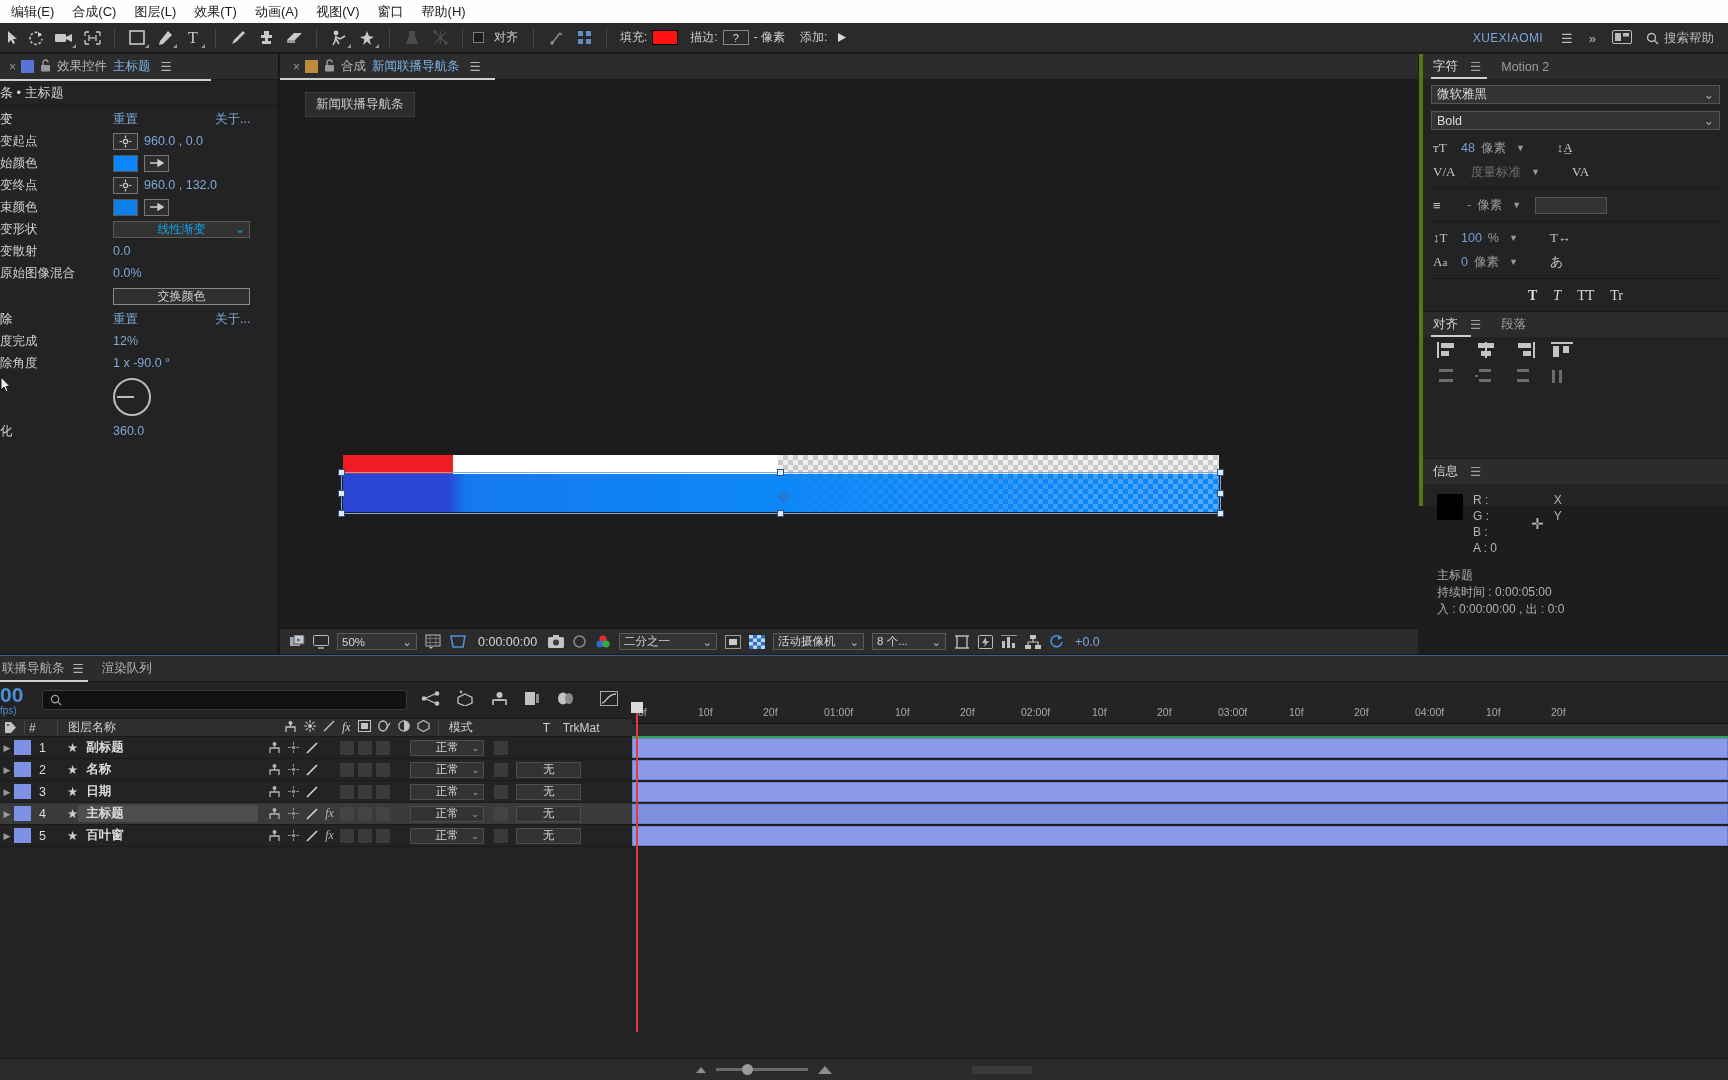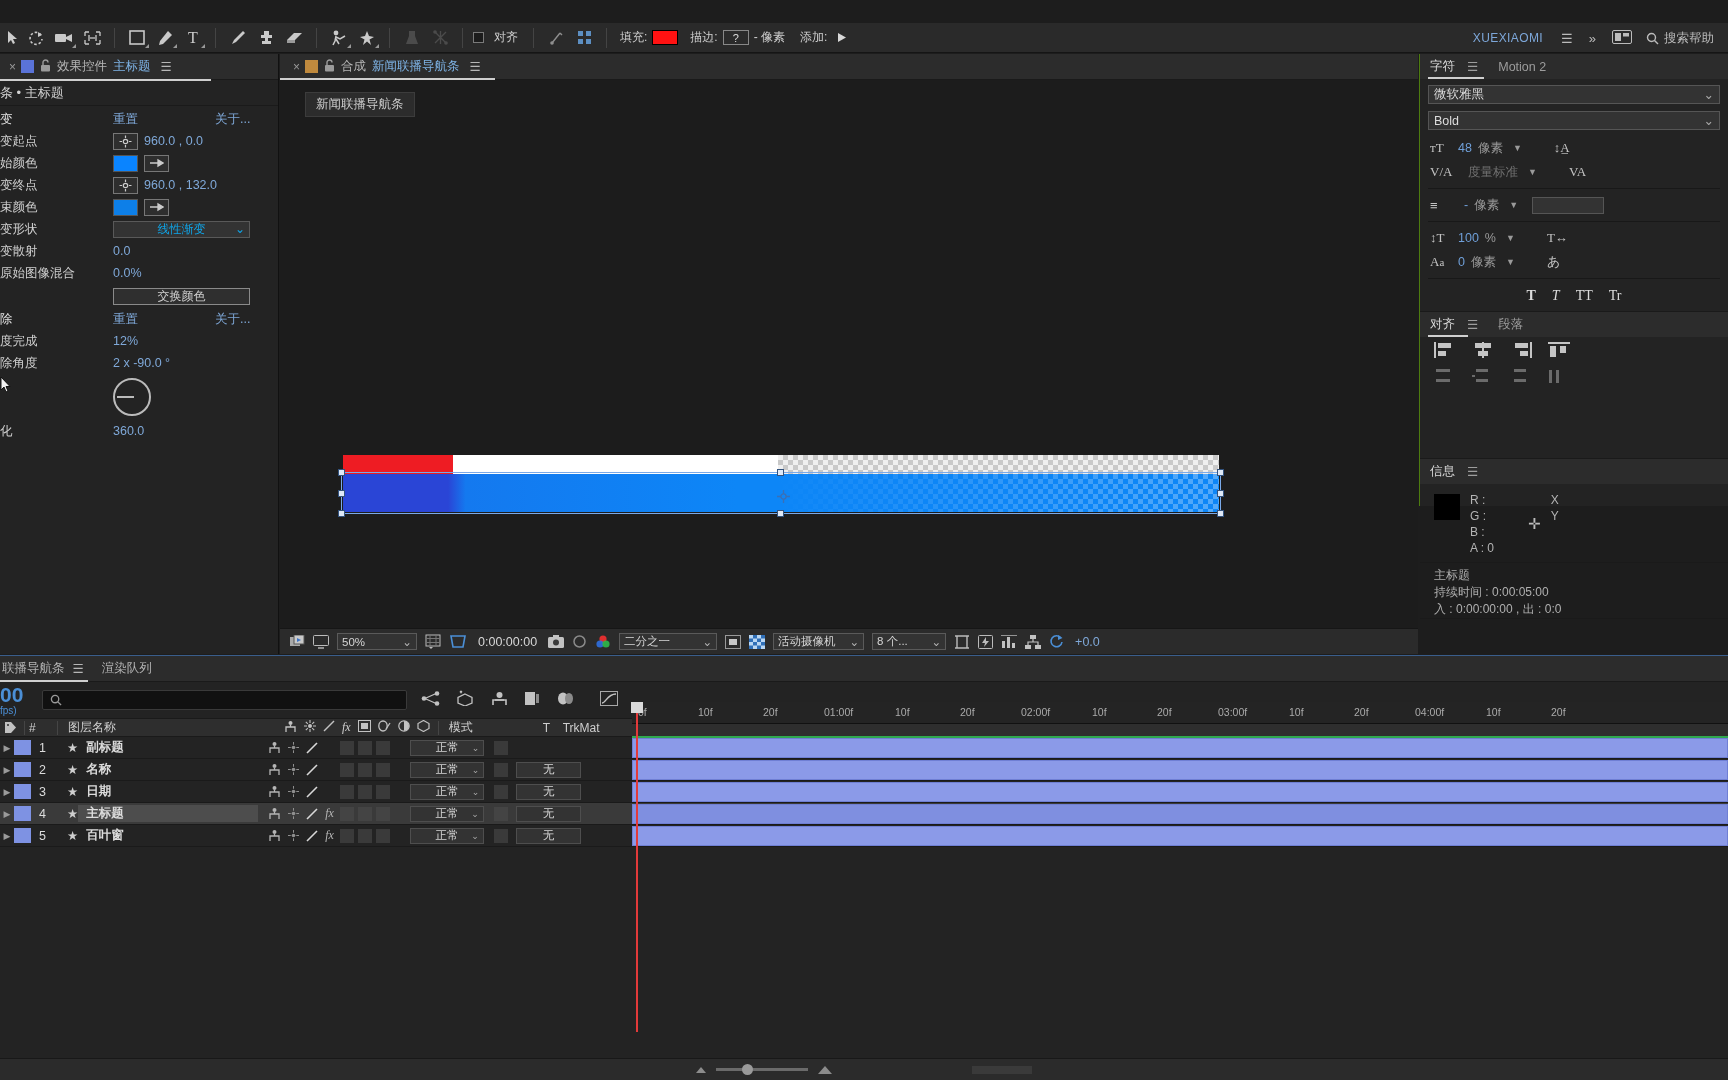--- a/index.html
+++ b/index.html
@@ -106,21 +106,21 @@
   .comp-footer { position:absolute; left:0; top:574px; width:1138px; height:26px;
     background:#2b2b2b; border-top:1px solid #161616; display:flex; align-items:center; padding-left:6px;}
   .cf-item { display:flex; align-items:center; height:26px; padding:0 4px; }
   .cf-sel { height:17px; background:#333; border:1px solid #5a5a5a; color:#d5d5d5; font-size:11.5px;
     display:flex; align-items:center; padding:0 4px; position:relative; }
   .cf-sel .cv { margin-left:6px; color:#bbb; }
   .cf-time { font-size:12.5px; color:#d7d7d7; padding:0 7px; }
 
   
   .rightpanel { position:absolute; left:1419px; top:54px; width:309px; height:452px; background:#232323;
-    border-left:1px solid #4d7c0f; }
+    border-left:4px solid #4d7c0f; }
   .rp-sec { border-bottom:1px solid #1a1a1a; position:relative; }
   .rp-tabbar { height:25px; display:flex; align-items:center; padding-left:10px;
     background:#2c2c2c; position:relative; }
   .rp-tab { font-size:12.5px; color:#9d9d9d; margin-right:12px; }
   .rp-tab.active { color:#dcdcdc; }
   .rp-underline { position:absolute; left:8px; top:23px; width:56px; height:2px; background:#cfcfcf; }
   .fontsel { margin:6px 8px 0 8px; height:19px; background:#333; border:1px solid #555;
     display:flex; align-items:center; padding:0 5px; font-size:12.5px; color:#ddd; position:relative; }
   .fontsel .cv { position:absolute; right:5px; color:#aaa; }
   .chr-row { display:flex; align-items:center; height:24px; padding-left:10px; font-size:12.5px; gap:4px;}
@@ -187,20 +187,30 @@
   .tri { width:0;height:0;border-left:7px solid transparent;border-right:7px solid transparent;
     border-bottom:8px solid #8c8c8c; }
   .tri.sm { border-left-width:5px;border-right-width:5px;border-bottom-width:6px; }
   .col-sep { width:1px; height:14px; background:#454545; margin:0 4px; }
 </style>
 </head>
 <body>
 
 <div class="app">
 
+  <div class="menubar">
+    <div class="mi">编辑(E)</div>
+    <div class="mi">合成(C)</div>
+    <div class="mi">图层(L)</div>
+    <div class="mi">效果(T)</div>
+    <div class="mi">动画(A)</div>
+    <div class="mi">视图(V)</div>
+    <div class="mi">窗口</div>
+    <div class="mi">帮助(H)</div>
+  </div>
 
   <div class="toolbar">
     <div class="tb-group">
       <div class="tbtn" style="width:18px">
         <svg width="12" height="15" viewBox="0 0 12 15">
             <path d="M1 1 L1 13 L4 10 L6 14 L8 13 L6 9 L10 9 Z" fill="#ccc"></path>
           </svg>
       </div>
       <div class="tbtn">
         <svg width="17" height="16" viewBox="0 0 17 16">
@@ -443,21 +453,21 @@
         <span class="lnk about-link">关于...</span>
       </div>
 
       <div class="ec-row">
         <span class="ec-name">度完成</span>
         <span class="ec-val">12%</span>
       </div>
 
       <div class="ec-row">
         <span class="ec-name">除角度</span>
-        <span class="ec-val">2 x -90.0 °</span>
+        <span class="ec-val">1 x -90.0 °</span>
       </div>
 
       <div class="ec-row" style="height:46px">
         <span class="dial"></span>
       </div>
 
       <div class="ec-row">
         <span class="ec-name">化</span>
         <span class="ec-val">360.0</span>
       </div>

